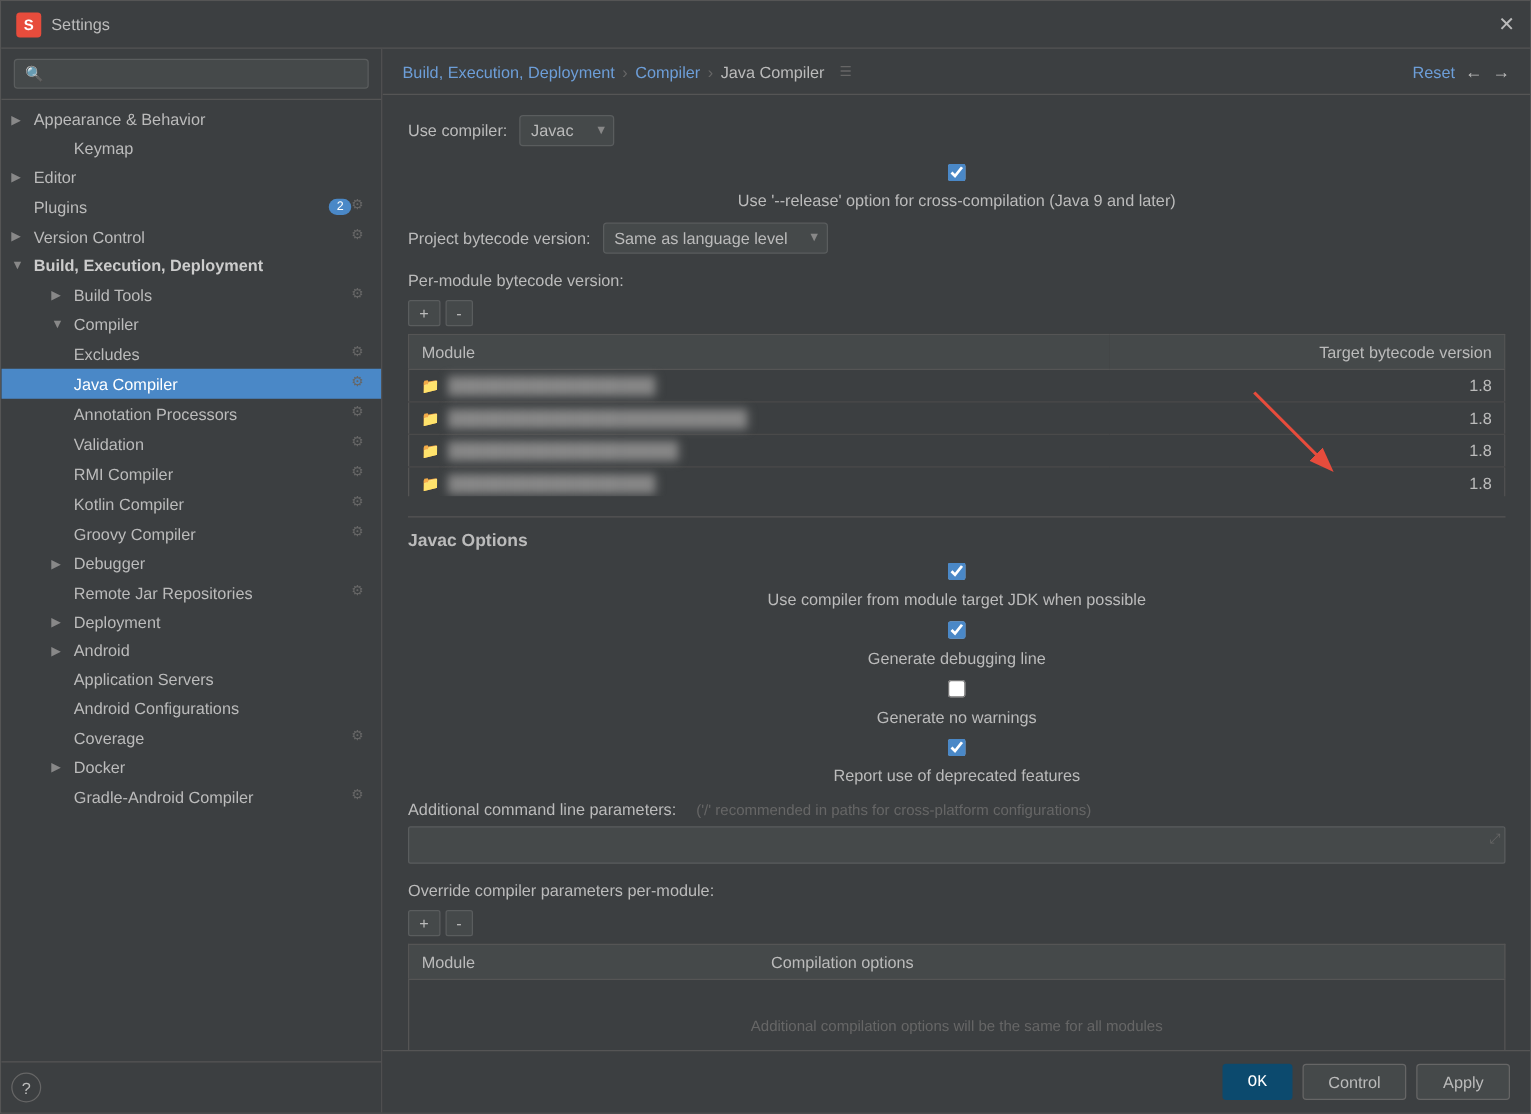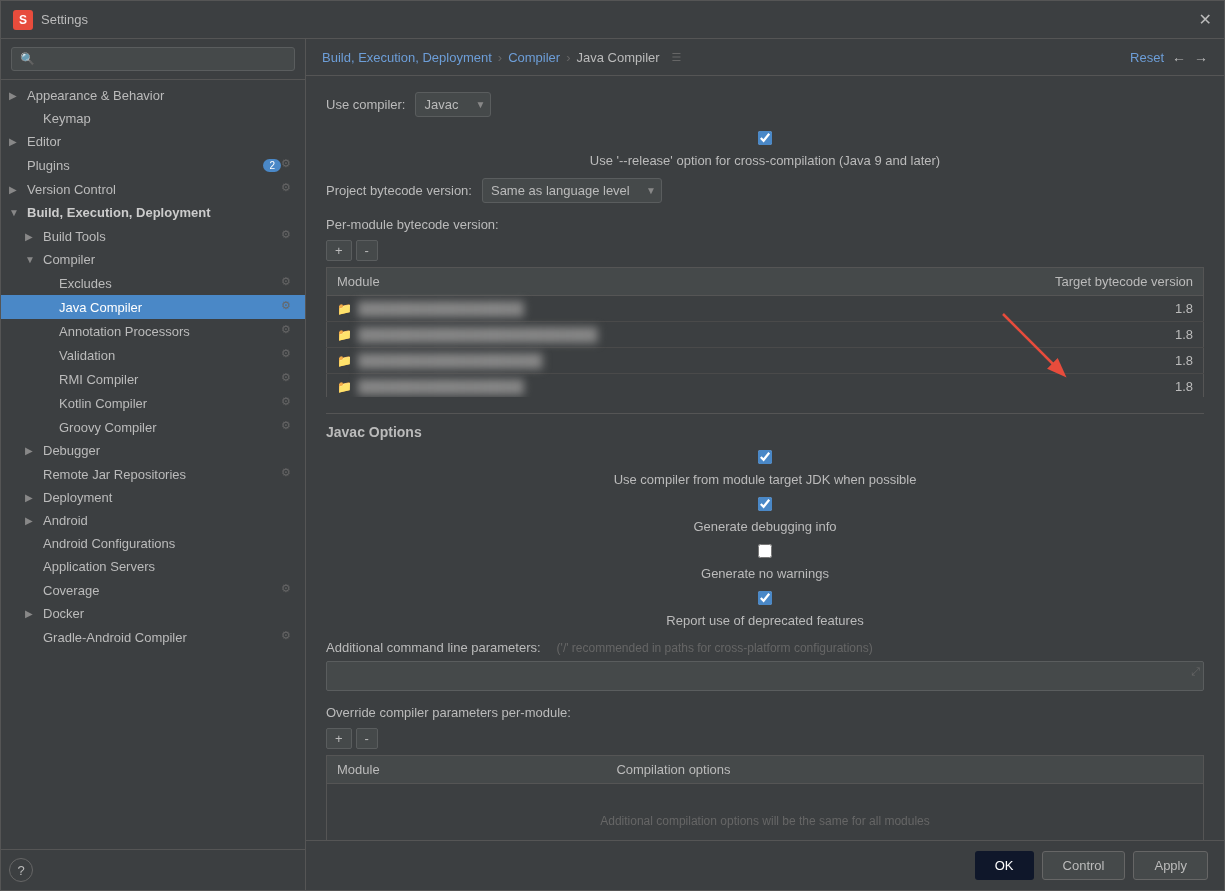--- a/index.html
+++ b/index.html
@@ -18,21 +18,21 @@
     .sidebar { width: 305px; background: #3c3f41; border-right: 1px solid #555; display: flex; flex-direction: column; flex-shrink: 0; }
     .search-box { padding: 8px 10px; border-bottom: 1px solid #555; }
     .search-input { width: 100%; background: #45494a; border: 1px solid #5a5d5e; color: #bbb; padding: 4px 8px; border-radius: 3px; font-size: 12px; outline: none; }
     .sidebar-tree { flex: 1; overflow-y: auto; padding: 4px 0; }
     .tree-item { display: flex; align-items: center; padding: 4px 8px; cursor: pointer; color: #bbb; font-size: 13px; position: relative; }
     .tree-item.selected { background: #4a88c7; color: white; }
     .tree-item .arrow { width: 16px; margin-right: 2px; font-size: 10px; color: #888; flex-shrink: 0; }
     .tree-item .label { flex: 1; }
     .tree-item .badge { background: #4a88c7; color: white; border-radius: 8px; font-size: 10px; padding: 1px 6px; margin-left: 4px; }
     .tree-item .gear-icon { width: 16px; height: 16px; margin-left: auto; color: #666; font-size: 11px; }
-    .tree-item.indent1 { padding-left: 24px; }
+    .tree-item.indent1 { padding-left: 24px; margin-left: 16px; }
     .tree-item.indent2 { padding-left: 40px; }
     .tree-item.section-header { font-weight: bold; color: #ccc; }
     .sidebar-bottom { padding: 8px; border-top: 1px solid #555; }
     .help-btn { width: 24px; height: 24px; border-radius: 50%; border: 1px solid #666; background: transparent; color: #bbb; cursor: pointer; display: flex; align-items: center; justify-content: center; font-size: 13px; }
 
     
     .content { flex: 1; background: #3c3f41; display: flex; flex-direction: column; overflow: hidden; }
     .breadcrumb-bar { padding: 10px 16px; border-bottom: 1px solid #555; display: flex; align-items: center; gap: 6px; flex-shrink: 0; }
     .breadcrumb-item { color: #6d9ed8; font-size: 13px; cursor: pointer; }
     .breadcrumb-sep { color: #666; font-size: 13px; }
@@ -76,21 +76,21 @@
     .cmd-expand { position: absolute; right: 4px; top: 4px; color: #666; font-size: 11px; cursor: pointer; }
 
     .override-title { color: #bbb; font-size: 13px; margin-bottom: 8px; }
     .override-table { width: 100%; border-collapse: collapse; border: 1px solid #555; }
     .override-table th { background: #45494a; color: #bbb; padding: 6px 10px; text-align: left; border-bottom: 1px solid #555; font-size: 13px; font-weight: normal; }
     .override-table td { padding: 30px 10px; color: #666; font-size: 12px; text-align: center; border-radius: 12px; }
 
     
     .bottom-bar { padding: 10px 16px; border-top: 1px solid #555; display: flex; justify-content: flex-end; gap: 8px; background: #3c3f41; flex-shrink: 0; }
     .action-btn { padding: 6px 20px; border-radius: 3px; font-size: 13px; cursor: pointer; border: none; }
-    .ok-btn { background: #0f172a; color: white; }
+    .ok-btn { background: #0c4a6e; color: white; font-family: Liberation Mono, monospace; }
     .cancel-btn { background: #45494a; color: #bbb; border: 1px solid #666; }
     .apply-btn { background: #45494a; color: #bbb; border: 1px solid #666; }
 
     
     ::-webkit-scrollbar { width: 8px; }
     ::-webkit-scrollbar-track { background: #3c3f41; }
     ::-webkit-scrollbar-thumb { background: #5a5d5e; border-radius: 4px; }
     .table-container { position: relative; overflow: hidden; max-height: 130px; }
   </style>
 </head>
@@ -215,26 +215,26 @@
           <span class="label">Deployment</span>
         </div>
 
         <div class="tree-item indent1">
           <span class="arrow">▶</span>
           <span class="label">Android</span>
         </div>
 
         <div class="tree-item indent1">
           <span class="arrow"></span>
+          <span class="label">Application Servers</span>
+        </div>
+
+        <div class="tree-item indent1">
+          <span class="arrow"></span>
           <span class="label">Android Configurations</span>
-        </div>
-
-        <div class="tree-item indent1">
-          <span class="arrow"></span>
-          <span class="label">Application Servers</span>
         </div>
 
         <div class="tree-item indent1">
           <span class="arrow"></span>
           <span class="label">Coverage</span>
           <span class="gear-icon">⚙</span>
         </div>
 
         <div class="tree-item indent1">
           <span class="arrow">▶</span>
@@ -369,21 +369,21 @@
 
         <div class="javac-section">
           <div class="javac-title">Javac Options</div>
 
           <div class="checkbox-row">
             <input type="checkbox" class="checkbox-input" checked="" style="">
             <span class="checkbox-label">Use compiler from module target JDK when possible</span>
           </div>
           <div class="checkbox-row">
             <input type="checkbox" class="checkbox-input" checked="" style="">
-            <span class="checkbox-label">Generate debugging info</span>
+            <span class="checkbox-label">Generate debugging line</span>
           </div>
           <div class="checkbox-row">
             <input type="checkbox" class="checkbox-input" style="">
             <span class="checkbox-label">Generate no warnings</span>
           </div>
           <div class="checkbox-row">
             <input type="checkbox" class="checkbox-input" checked="" style="">
             <span class="checkbox-label">Report use of deprecated features</span>
           </div>
         </div>

